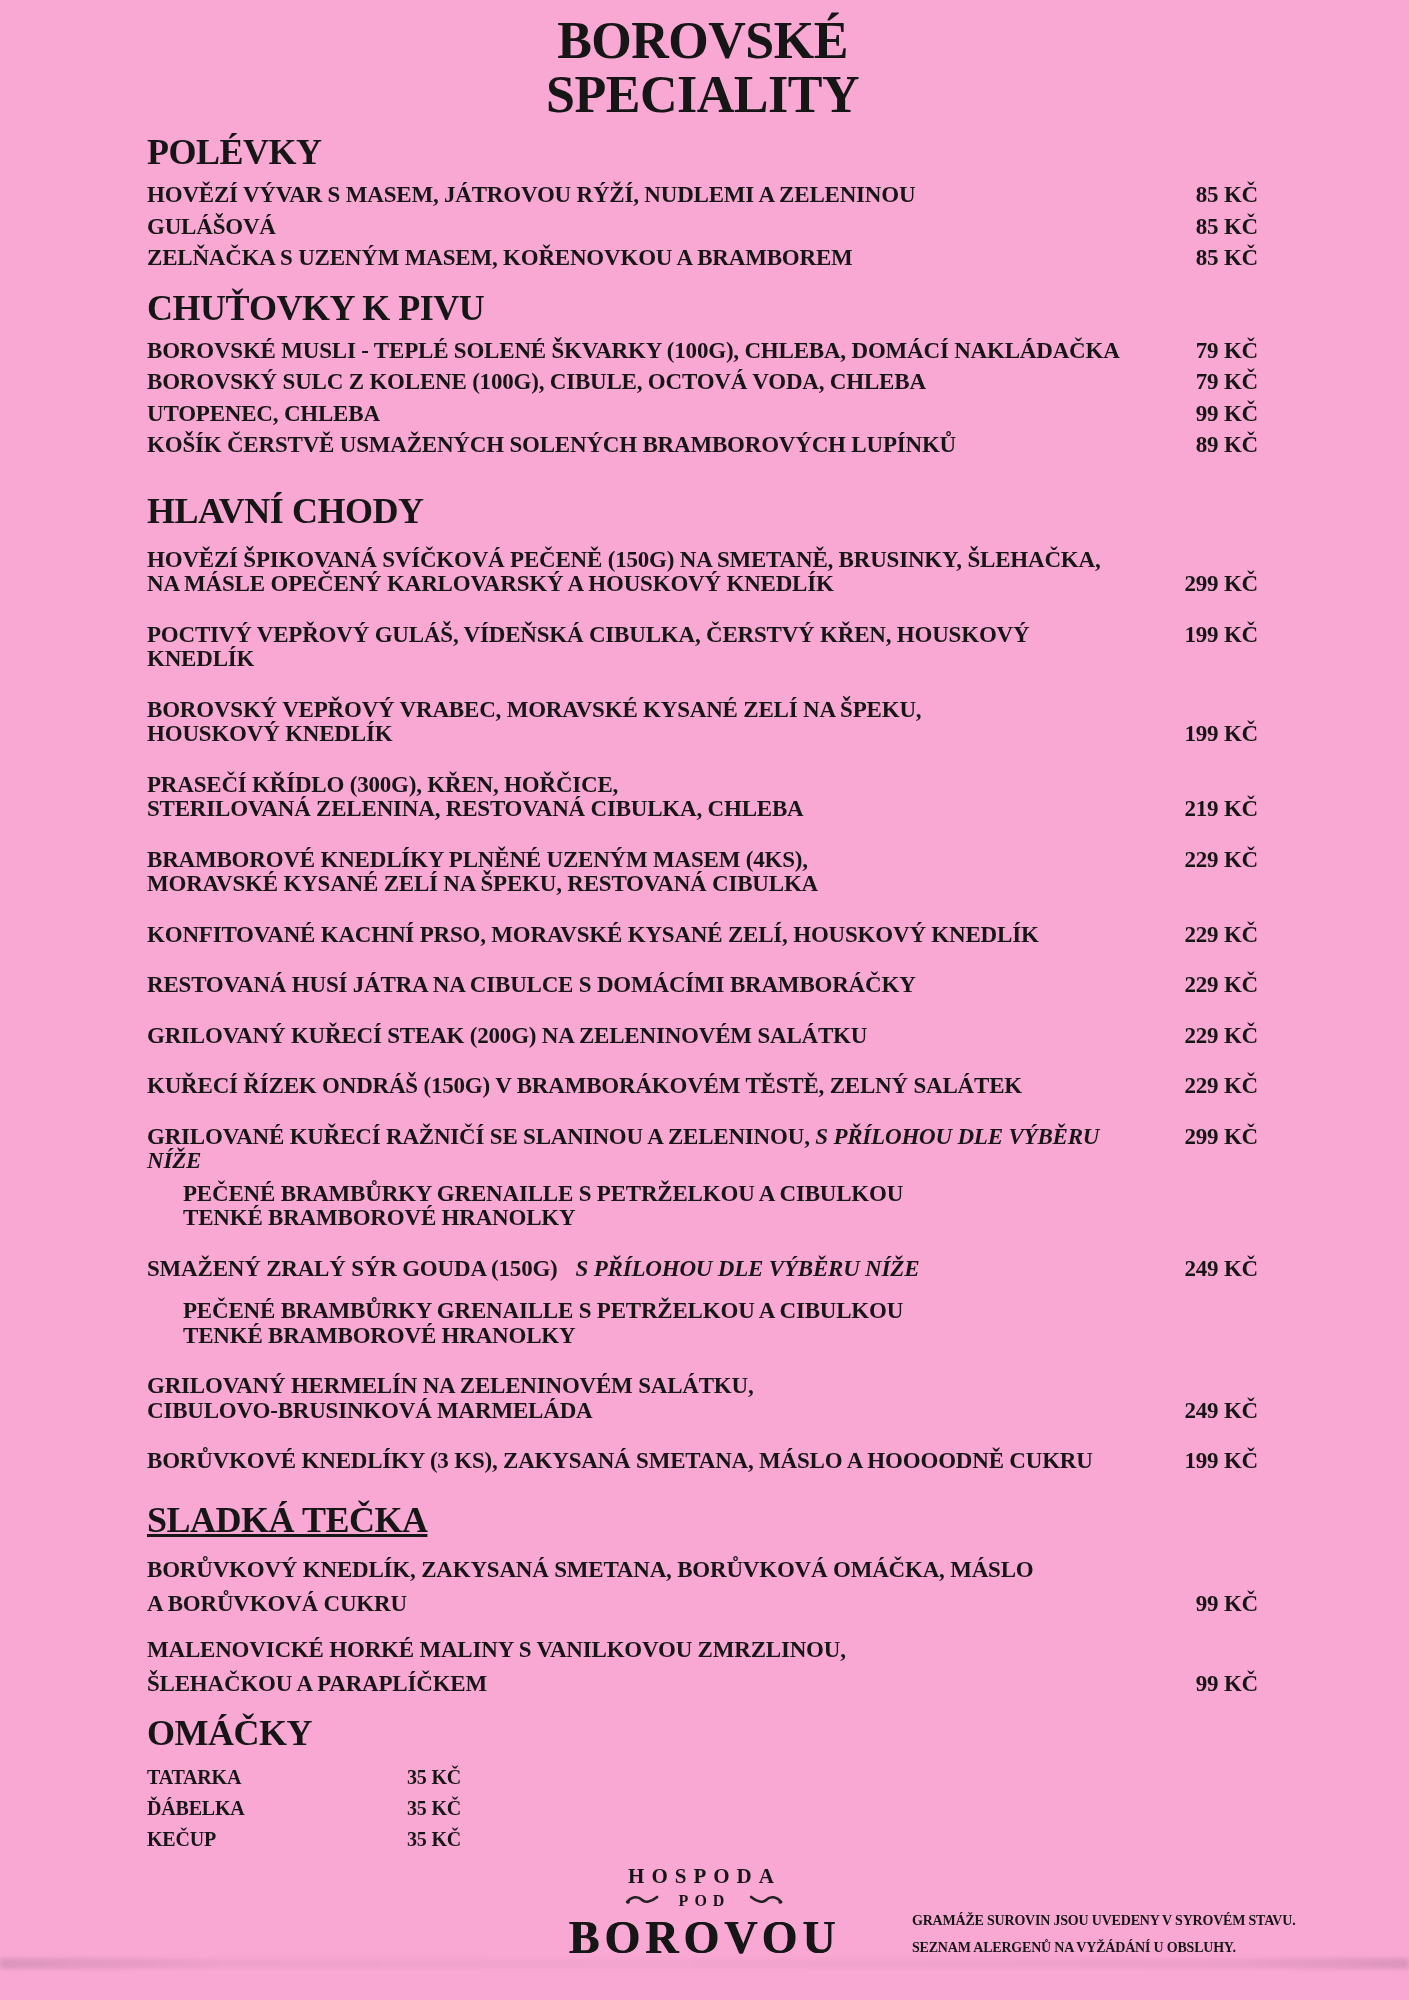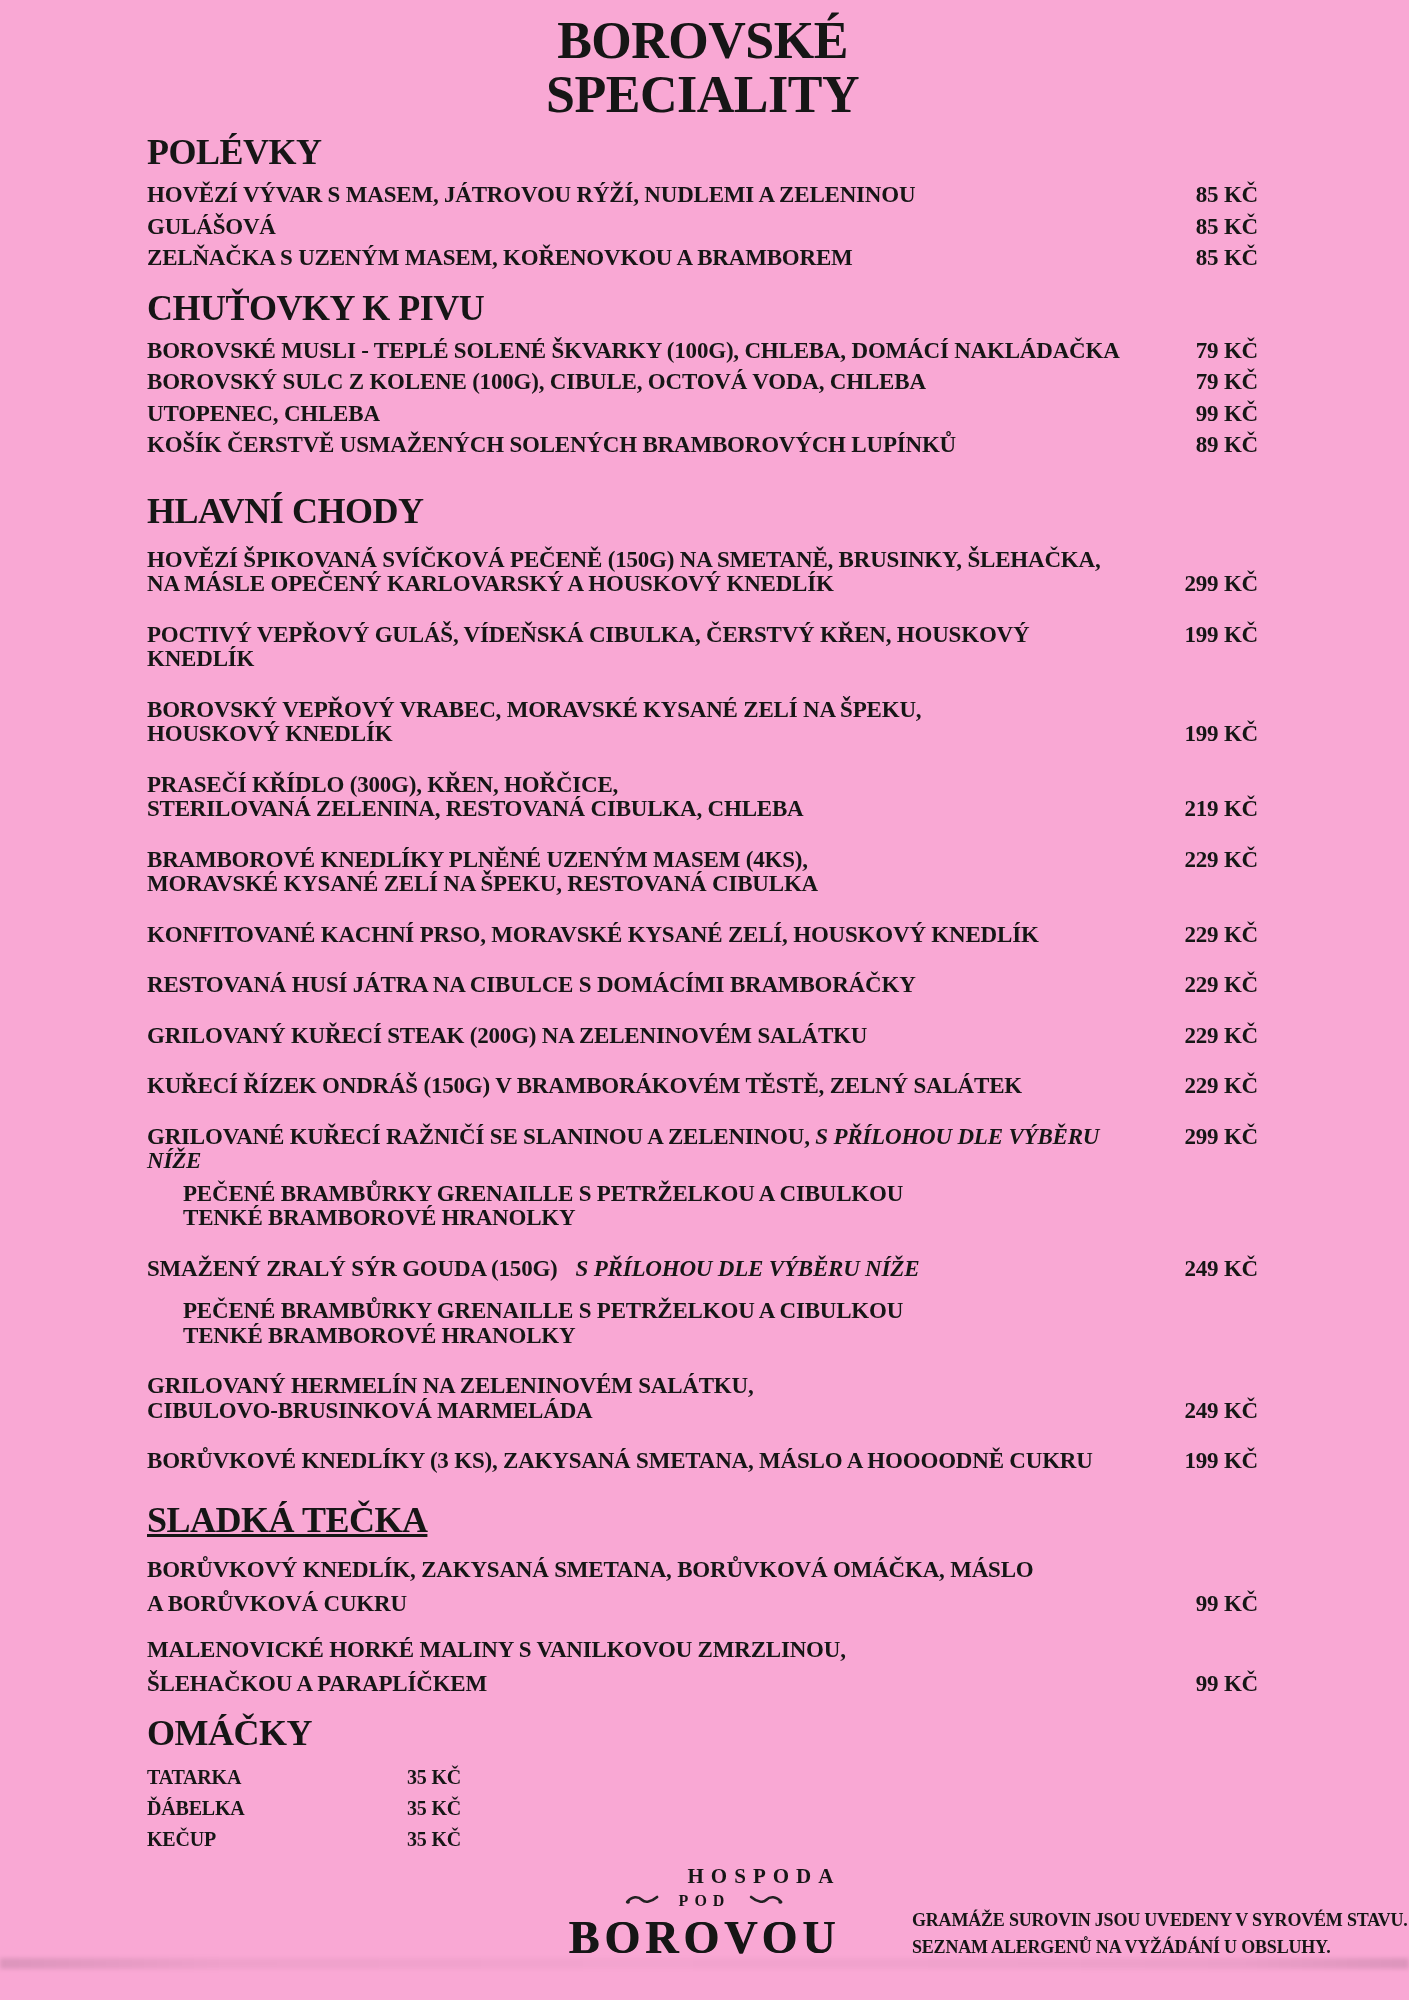--- a/index.html
+++ b/index.html
@@ -39,28 +39,28 @@
   .item-row.gap-large { margin-top:18px; }
   .row-italic { font-style:italic; font-weight:700; }
   .row-italic.italic-gap { margin-left:18px; }
 
   .sauces .section-heading { margin:10px 0 8px 0; }
   .sauce-row { display:flex; line-height:31px; font-size:20px; letter-spacing:-0.2px;gap:14px; }
   .sauce-label { width:246px; }
   .sauce-price { white-space:nowrap; }
 
   .footer { position:relative; width:1409px; height:150px; margin-top:8px; }
-  .logo { position:absolute; left:50%; transform:translateX(-50%); top:0; text-align:right; white-space:nowrap; }
+  .logo { position:absolute; left:50%; transform:translateX(-50%); top:0; text-align:center; white-space:nowrap; }
   .logo-hospoda { font-size:21px; letter-spacing:7px; line-height:26px; }
   .logo-pod-row { display:flex; align-items:center; justify-content:center; gap:19px; line-height:20px; margin:2px 0 2px 0; }
   .logo-pod { font-size:16px; letter-spacing:6px; }
   .flourish { display:inline-block; }
   .flourish.right { transform:scaleX(-1); }
   .logo-borovou { font-size:46px; line-height:50px; letter-spacing:5px; text-shadow:0.6px 0 0 #161616; }
-  .footer-note { position:absolute; left:912px; top:44px; font-size:18px; line-height:27px; letter-spacing:-0.2px; white-space:nowrap; }
+  .footer-note { position:absolute; left:912px; top:44px; font-size:14px; line-height:27px; letter-spacing:-0.2px; white-space:nowrap; }
 
   .page-shadow {
     position:absolute; left:0; top:1958px; width:1409px; height:11px;
     background:linear-gradient(to right,
       rgba(0,0,0,0.11), rgba(0,0,0,0.04) 16%, rgba(0,0,0,0.025) 45%,
       rgba(0,0,0,0.035) 70%, rgba(0,0,0,0.05) 88%, rgba(0,0,0,0.11));
     filter:blur(2px);
   }
 </style>
 </head>

